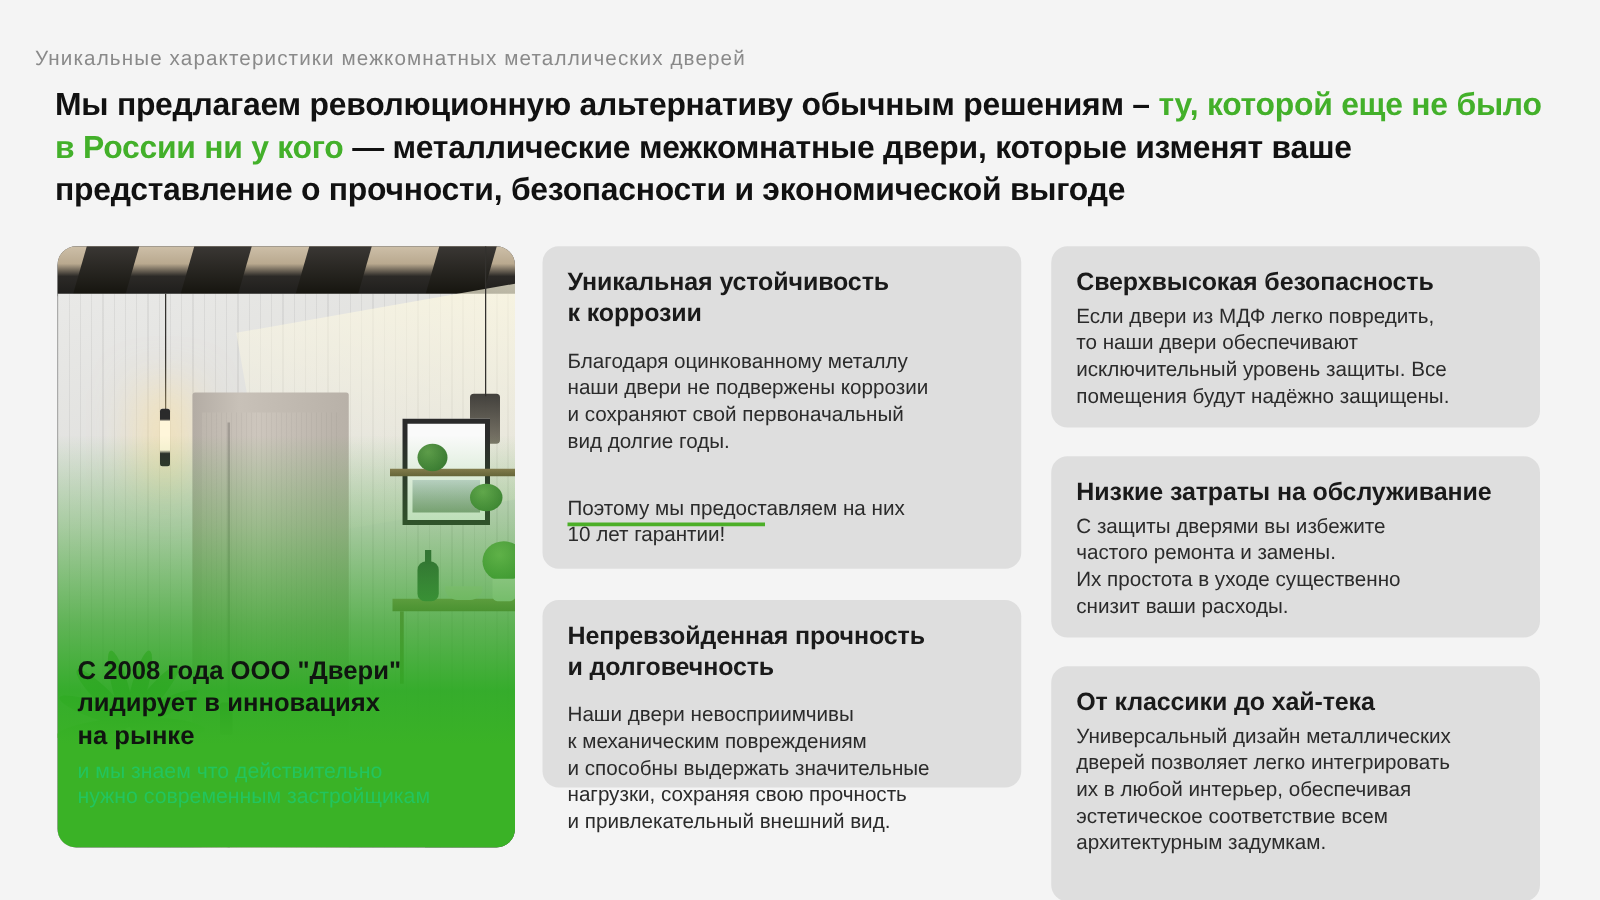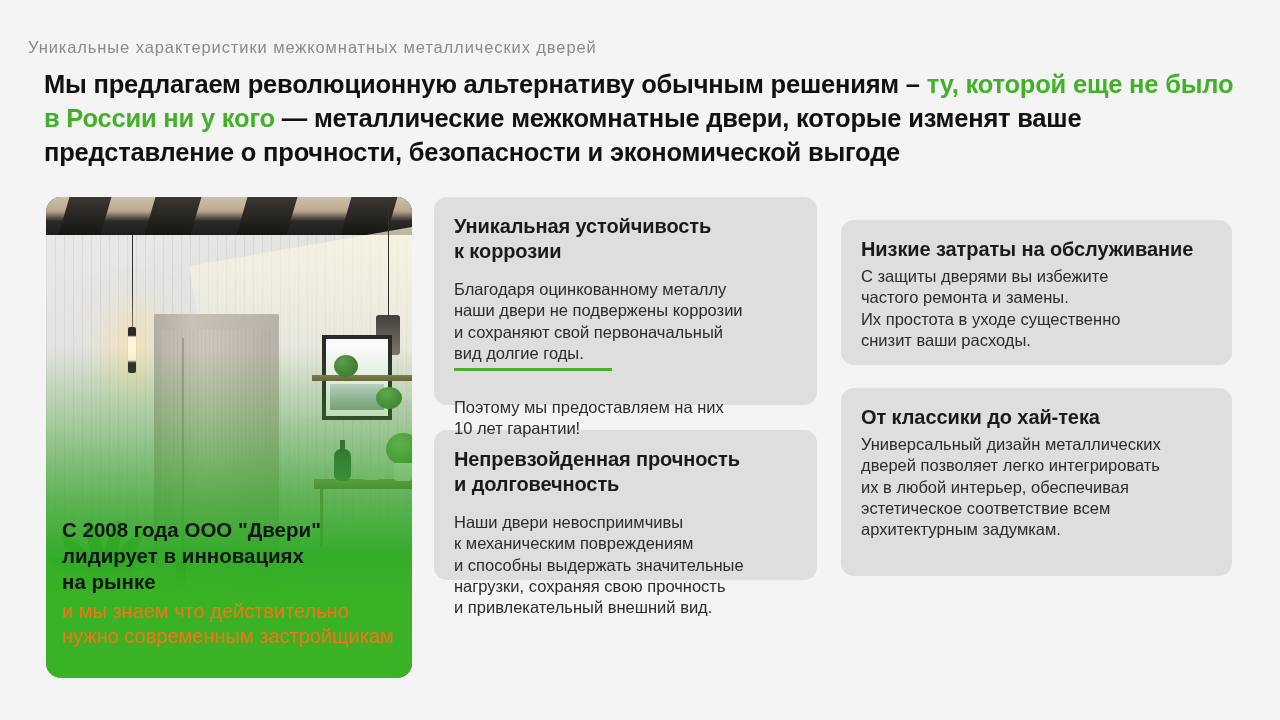--- a/index.html
+++ b/index.html
@@ -73,21 +73,21 @@
   .card-body {
     font-size: 16.5px;
     color: #2b2b2b;
     line-height: 1.29;
     white-space: pre-line;
   }
   .mid .card-title { margin-bottom: 15px; }
   .mid .card-body  { margin-bottom: 0; }
   .right .card-title { margin-bottom: 4px; }
 
-  .card-m1 { height: 208px; position: relative; }
+  .card-m1 { height: 258px; position: relative; }
   .card-m1 .para2 { margin-top: 33px; }
   .green-underline {
     position: absolute;
     left: 20px; bottom: 34px;
     width: 158px; height: 3px;
     background: #4caf28;
   }
   .card-m2 { margin-top: 25px; height: 150px; }
 
   .card-r1 { height: 145px; }
@@ -266,23 +266,23 @@
   .img-caption {
     position: absolute; left: 16px; right: 10px; bottom: 30px;
     color: #101510;
   }
   .img-caption .cap-title {
     font-size: 20.5px; font-weight: bold; line-height: 1.28;
     white-space: pre-line;
   }
   .img-caption .cap-sub {
     margin-top: 4px;
-    font-size: 20px; line-height: 1.22;
+    font-size: 17px; line-height: 1.22;
     white-space: pre-line;
-    color: #f97316;
+    color: #22c55e;
   }
 </style>
 </head>
 <body>
 
 <div class="slide">
 
   <div class="eyebrow">Уникальные характеристики межкомнатных металлических дверей</div>
 
   <div class="headline">
@@ -367,20 +367,27 @@
 и долговечность</div>
       <div class="card-body">Наши двери невосприимчивы
 к механическим повреждениям
 и способны выдержать значительные
 нагрузки, сохраняя свою прочность
 и привлекательный внешний вид.</div>
     </div>
   </div>
 
   <div class="col-right right">
+    <div class="card card-r1">
+      <div class="card-title">Сверхвысокая безопасность</div>
+      <div class="card-body">Если двери из МДФ легко повредить,
+то наши двери обеспечивают
+исключительный уровень защиты. Все
+помещения будут надёжно защищены.</div>
+    </div>
 
     <div class="card card-r2">
       <div class="card-title">Низкие затраты на обслуживание</div>
       <div class="card-body">С защиты дверями вы избежите
 частого ремонта и замены.
 Их простота в уходе существенно
 снизит ваши расходы.</div>
     </div>
 
     <div class="card card-r3">

